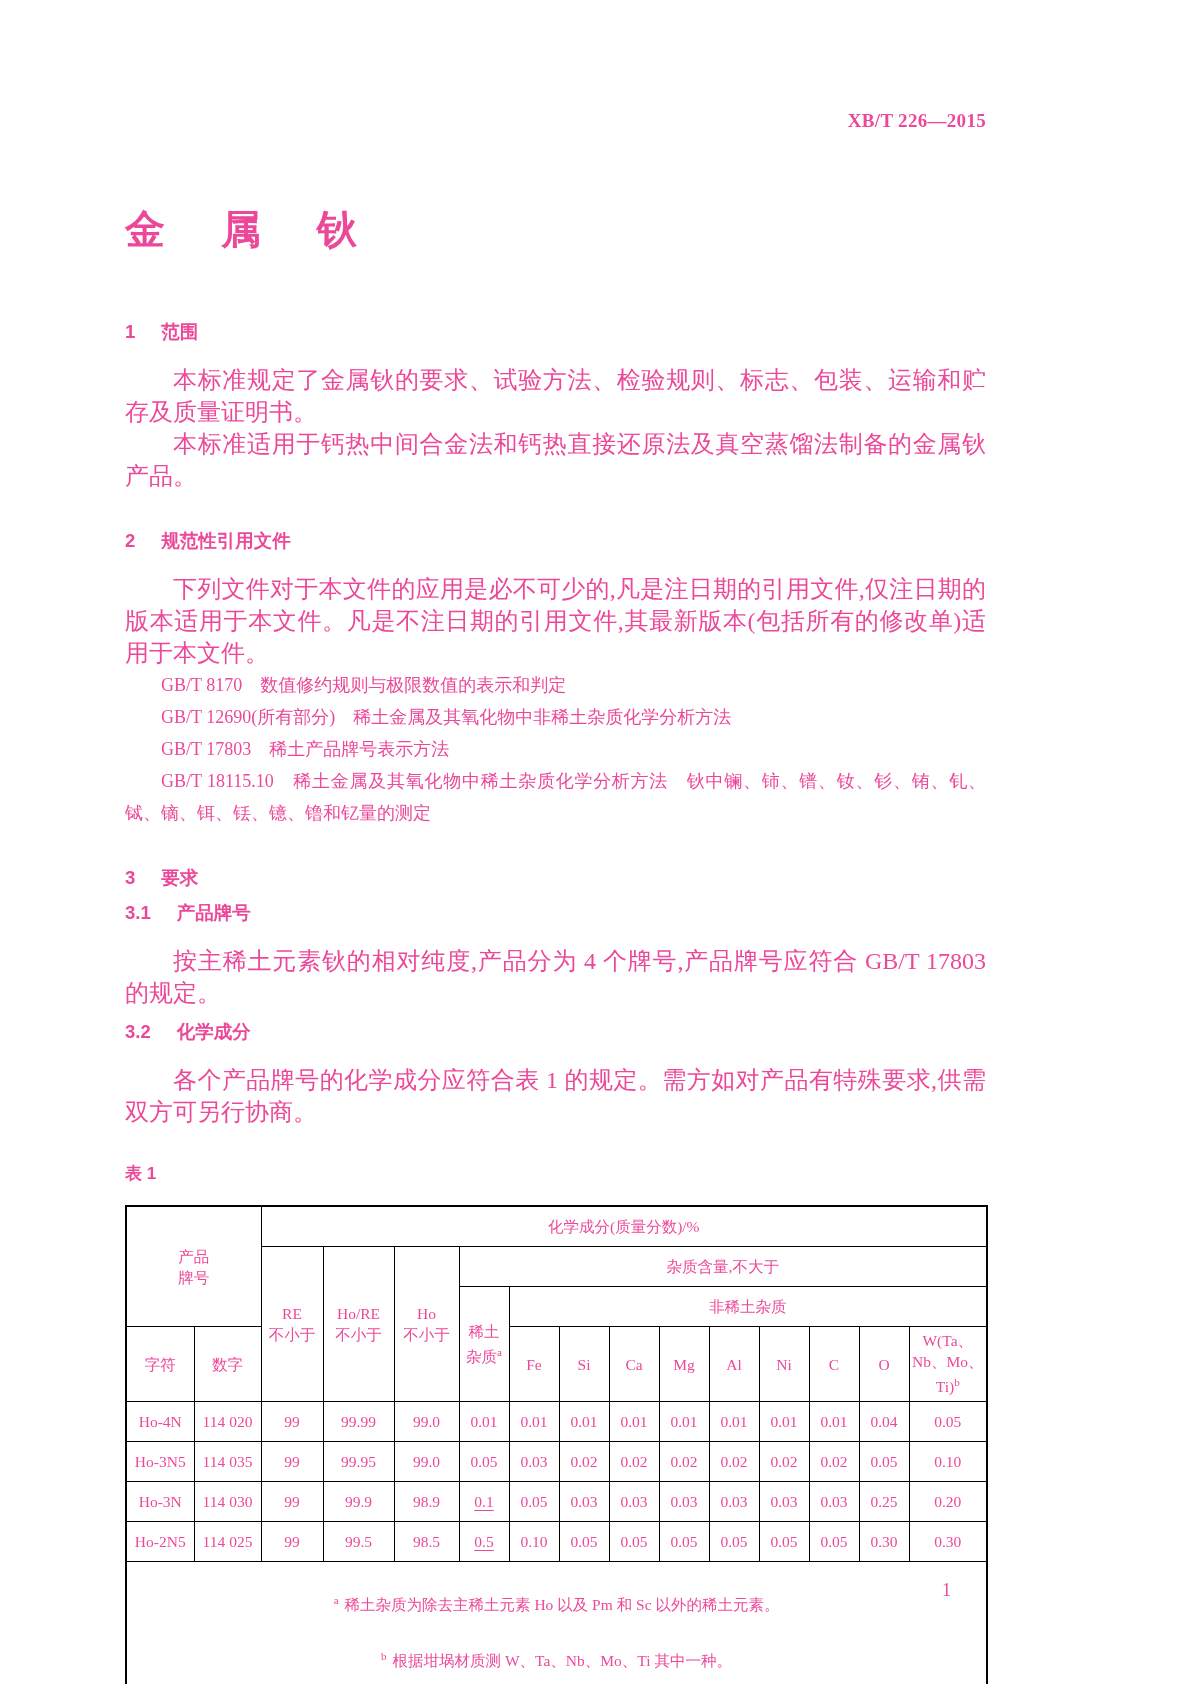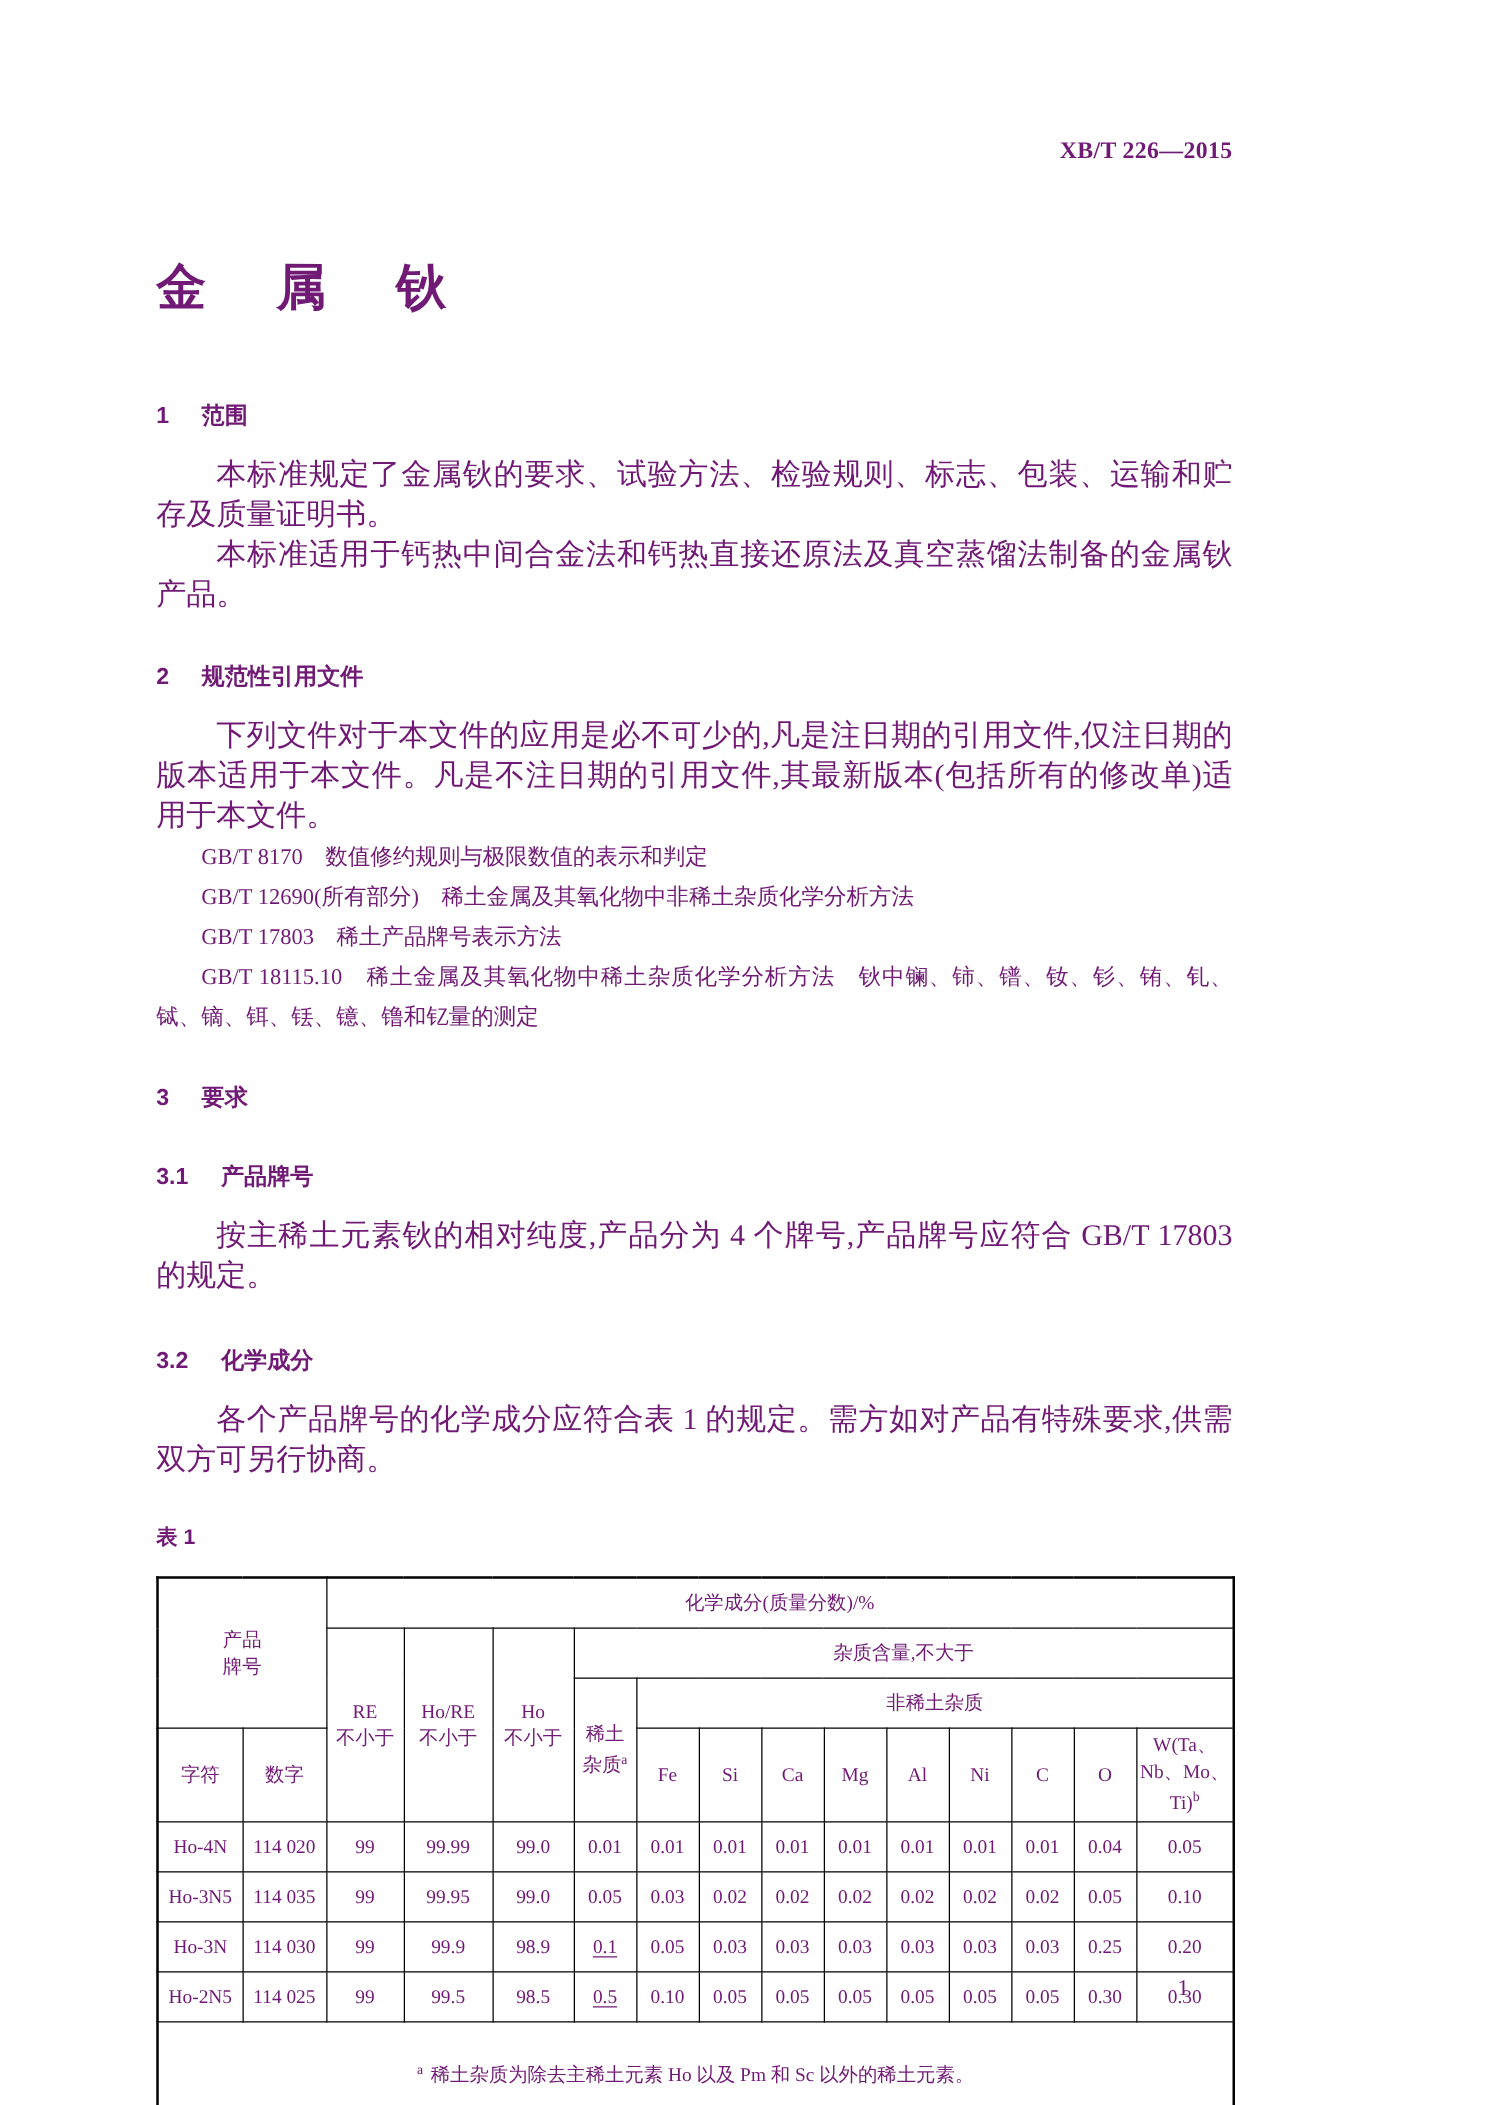--- a/index.html
+++ b/index.html
@@ -1,32 +1,32 @@
 <!DOCTYPE html>
 <html><head>
 <meta charset="utf-8">
 <style>
   html,body{margin:0;padding:0;background:#9a9a9a;}
   .page{width:1191px;height:1684px;background:#ffffff;position:relative;overflow:hidden;
-        color:#701a75;font-family:"Liberation Serif","DejaVu Serif",serif;margin:0 auto;}
+        color:#ec4899;font-family:"Liberation Serif","DejaVu Serif",serif;margin:0 auto;}
   .content{position:absolute;left:125px;top:0;width:861px;}
 
   .std-ref{margin-top:110px;text-align:right;font-size:19px;font-weight:600;letter-spacing:.3px;}
 
   .doc-title{margin-top:70px;text-align:left;font-family:"Liberation Sans","DejaVu Sans",sans-serif;
              font-weight:700;font-size:40px;letter-spacing:8px;white-space:pre;}
 
   .sec-h{display:flex;gap:26px;font-family:"Liberation Sans","DejaVu Sans",sans-serif;
          font-weight:700;font-size:18.5px;align-items:baseline;}
   .p{font-size:24px;line-height:32px;text-align:justify;text-indent:2em;}
   .ref-item{font-size:18px;line-height:32px;text-align:justify;text-indent:2em;}
 
   .mt-title-gap{margin-top:62px;}
   .mt-sec{margin-top:36px;}
-  .mt-sub{margin-top:38px;}
+  .mt-sub{margin-top:10px;}
   .mt-p{margin-top:20px;}
 
   .tbl-caption{margin-top:34px;text-align:left;font-family:"Liberation Sans","DejaVu Sans",sans-serif;
                font-weight:700;font-size:17px;}
 
   table.tbl{margin-top:20px;width:861px;border-collapse:collapse;table-layout:fixed;
             border:2px solid #000;font-size:15.5px;}
   table.tbl th,table.tbl td{border:1px solid #000;text-align:center;vertical-align:middle;
             font-weight:normal;padding:2px 2px;white-space:pre-line;line-height:21px;}
   tr.hr1 th,tr.hr2 th,tr.hr3 th{height:35px;}

